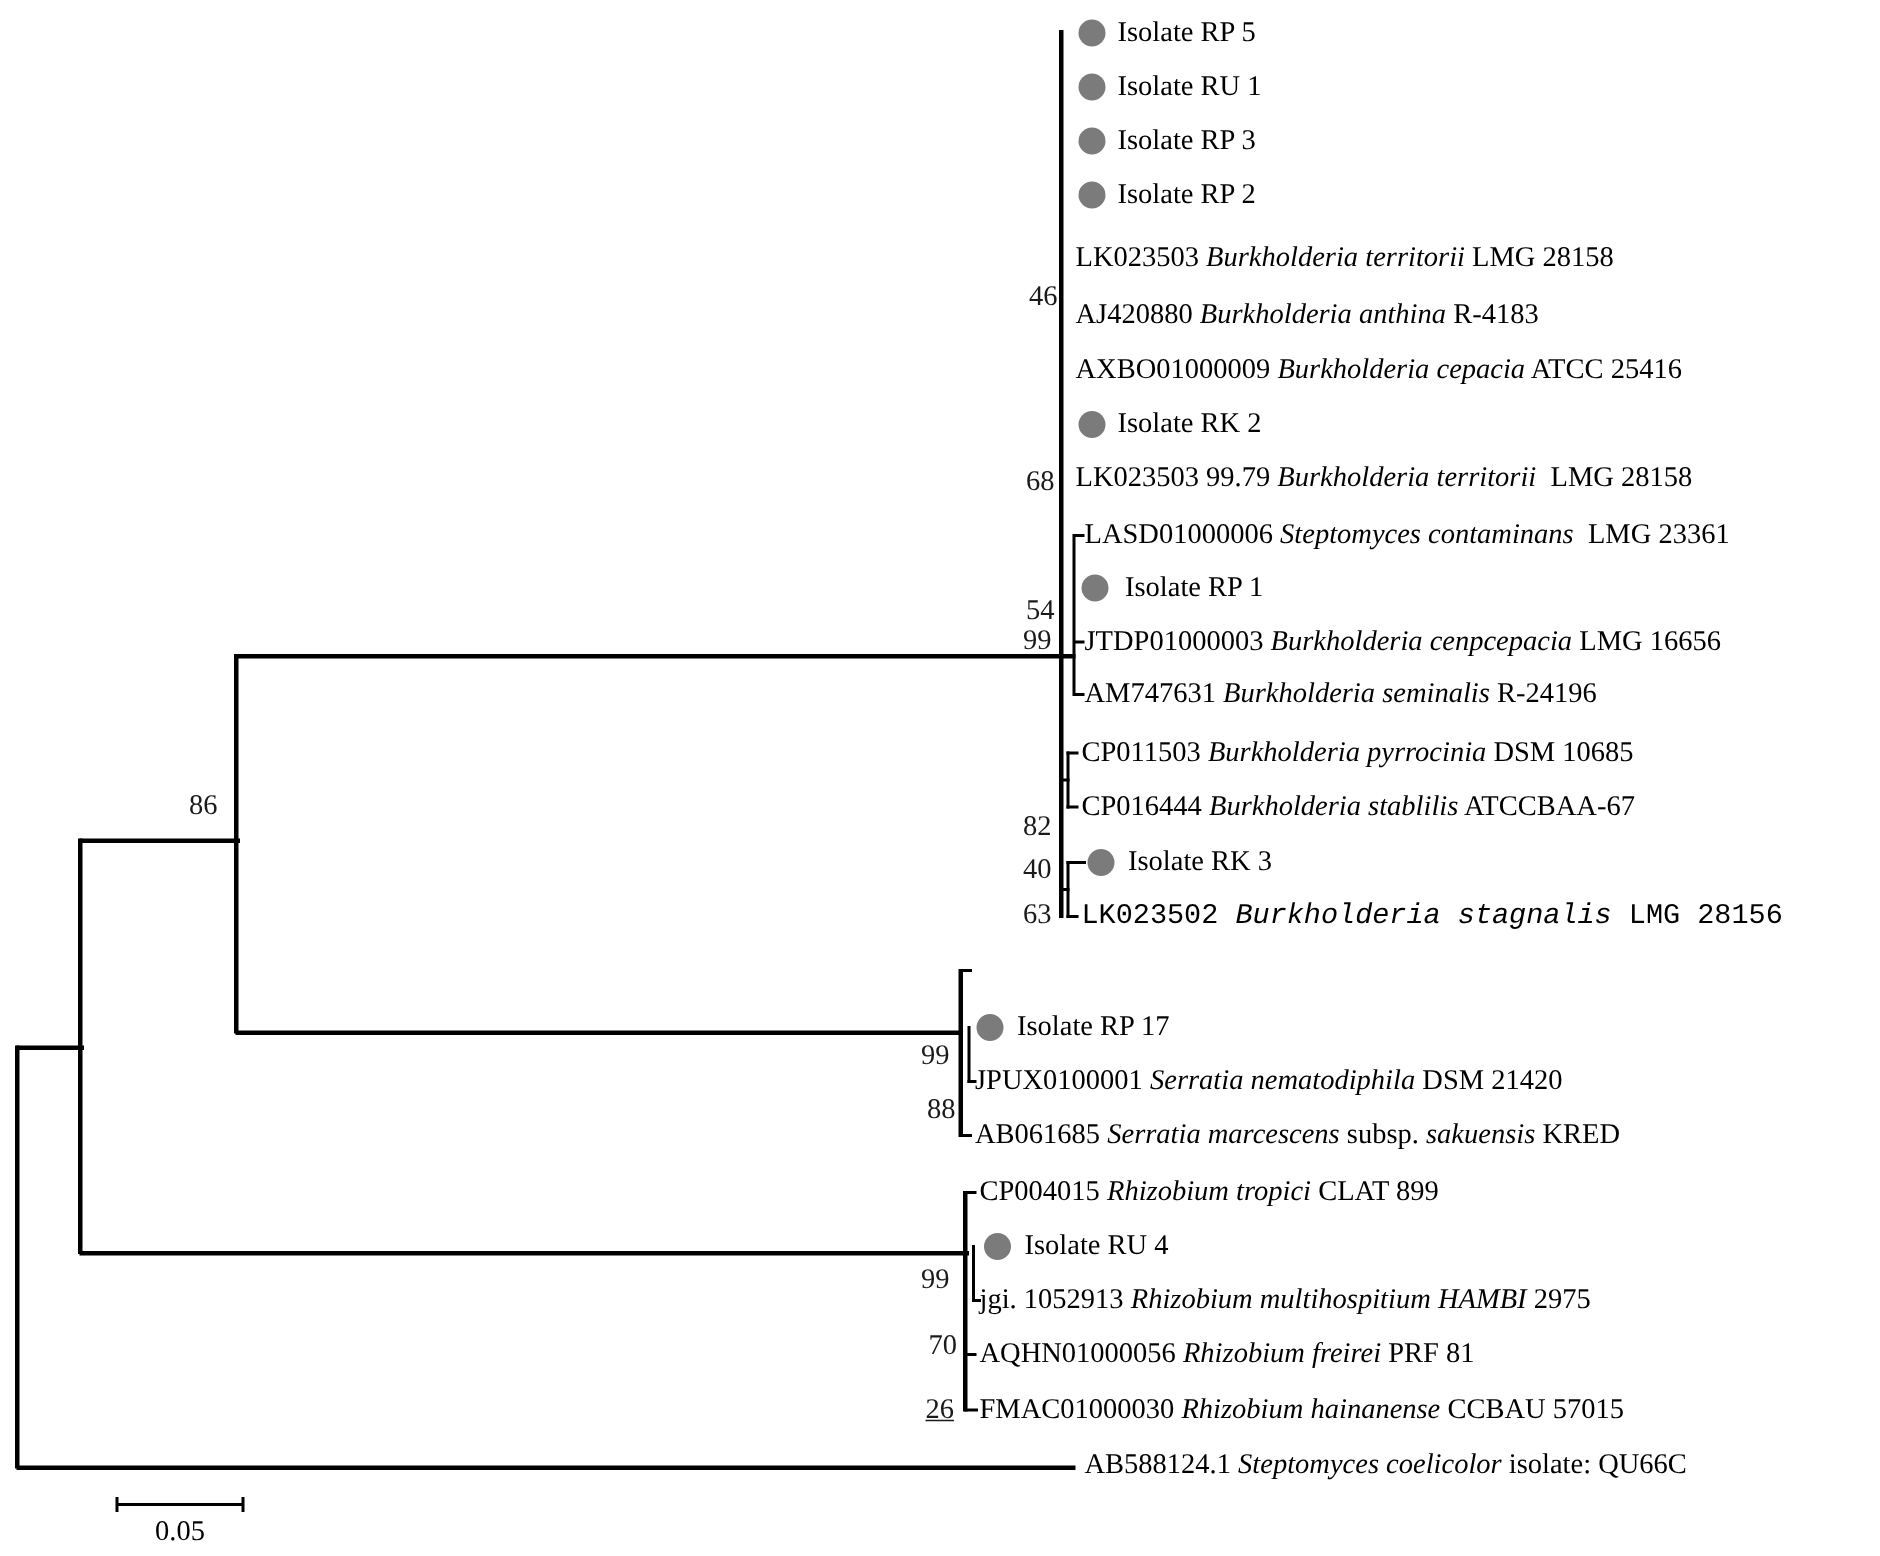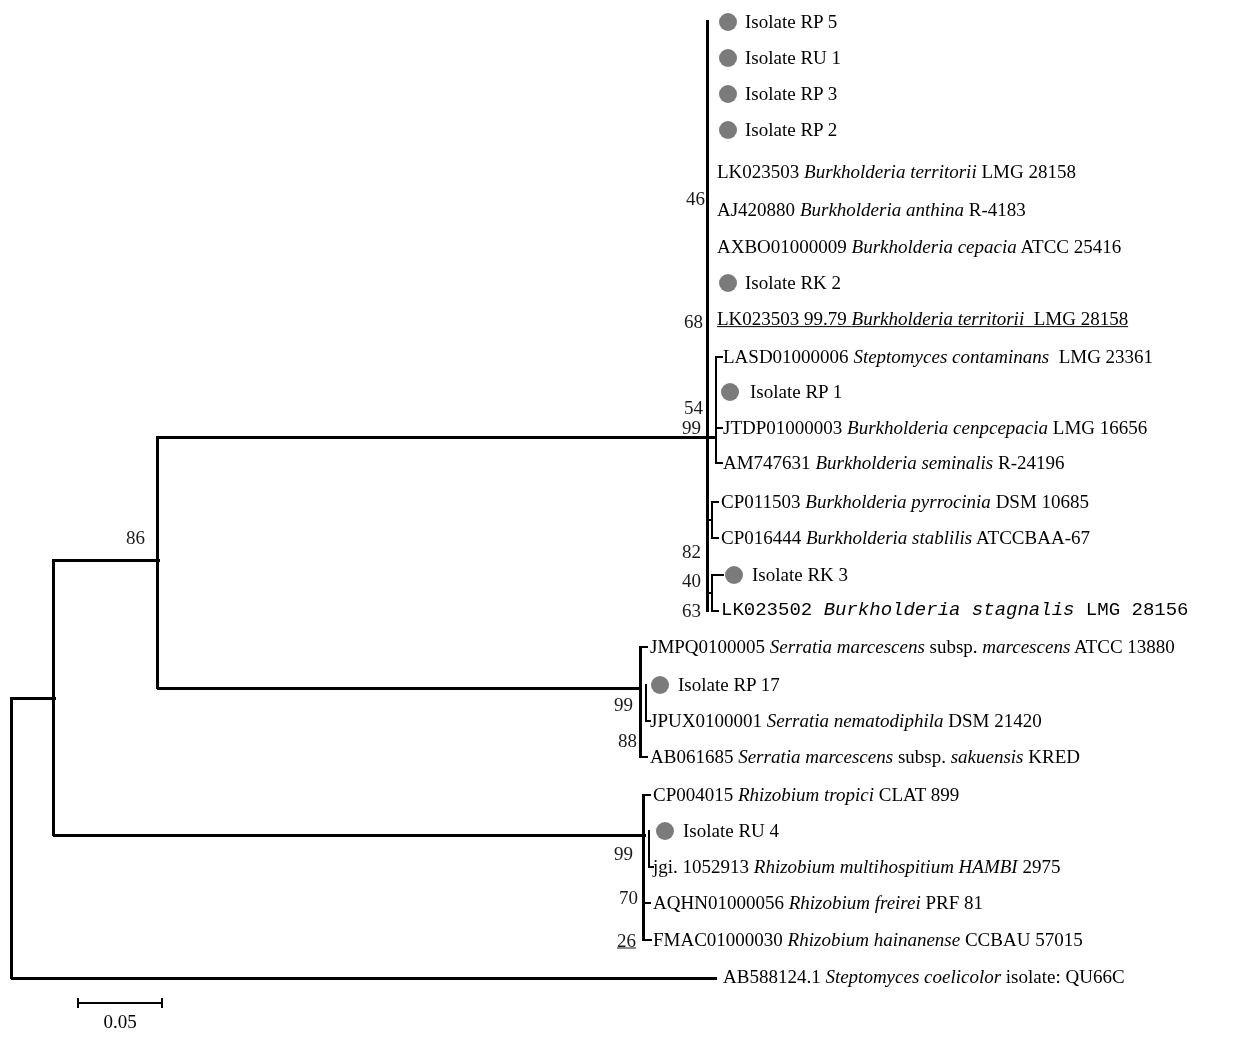--- a/index.html
+++ b/index.html
@@ -85,30 +85,29 @@
     <div class="marker" style="left: 651px; top: 676px; width: 18px; height: 18px; background: rgb(123, 123, 123);"></div>
     <div class="marker" style="left: 656px; top: 822px; width: 18px; height: 18px; background: rgb(123, 123, 123);"></div>
     <div class="taxon" style="left: 745px; top: 22px;"><span>Isolate RP 5</span></div>
     <div class="taxon" style="left: 745px; top: 58px;"><span>Isolate RU 1</span></div>
     <div class="taxon" style="left: 745px; top: 94px;"><span>Isolate RP 3</span></div>
     <div class="taxon" style="left: 745px; top: 130px;"><span>Isolate RP 2</span></div>
     <div class="taxon" style="left: 717px; top: 172px;"><span>LK023503 </span><span style="font-style: italic;">Burkholderia territorii</span><span> LMG 28158</span></div>
     <div class="taxon" style="left: 717px; top: 210px;"><span>AJ420880 </span><span style="font-style: italic; text-align: center;">Burkholderia anthina</span><span> R-4183</span></div>
     <div class="taxon" style="left: 717px; top: 247px;"><span>AXBO01000009 </span><span style="font-style: italic;">Burkholderia cepacia</span><span> ATCC 25416</span></div>
     <div class="taxon" style="left: 745px; top: 283px;"><span>Isolate RK 2</span></div>
-    <div class="taxon" style="left: 717px; top: 319px; text-decoration: underline;"><span>LK023503 99.79 </span><span style="font-style: italic;">Burkholderia territorii</span><span>  LMG 28158</span></div>
+    <div class="taxon" style="left: 717px; top: 319px;"><span>LK023503 99.79 </span><span style="font-style: italic;">Burkholderia territorii</span><span>  LMG 28158</span></div>
     <div class="taxon" style="left: 723px; top: 357px;"><span>LASD01000006 </span><span style="font-style: italic;">Steptomyces contaminans</span><span>  LMG 23361</span></div>
     <div class="taxon" style="left: 750px; top: 392px;"><span>Isolate RP 1</span></div>
     <div class="taxon" style="left: 723px; top: 428px; text-align: center;"><span>JTDP01000003 </span><span style="font-style: italic;">Burkholderia cenpcepacia</span><span> LMG 16656</span></div>
     <div class="taxon" style="left: 723px; top: 463px;"><span>AM747631 </span><span style="font-style: italic;">Burkholderia seminalis</span><span> R-24196</span></div>
     <div class="taxon" style="left: 721px; top: 502px;"><span>CP011503 </span><span style="font-style: italic;">Burkholderia pyrrocinia</span><span> DSM 10685</span></div>
     <div class="taxon" style="left: 721px; top: 538px;"><span>CP016444 </span><span style="font-style: italic; text-align: center;">Burkholderia stablilis</span><span> ATCCBAA-67</span></div>
     <div class="taxon" style="left: 752px; top: 575px;"><span>Isolate RK 3</span></div>
     <div class="taxon" style="left: 721px; top: 611px; font-family: Liberation Mono, monospace;"><span>LK023502 </span><span style="font-style: italic;">Burkholderia stagnalis</span><span> LMG 28156</span></div>
-    <div class="taxon" style="left: 650px; top: 647px;"><span>JMPQ0100005 </span><span style="font-style: italic;">Serratia marcescens</span><span> subsp. </span><span style="font-style: italic;">marcescens</span><span> ATCC 13880</span></div>
     <div class="taxon" style="left: 678px; top: 685px;"><span>Isolate RP 17</span></div>
     <div class="taxon" style="left: 650px; top: 721px;"><span>JPUX0100001 </span><span style="font-style: italic;">Serratia nematodiphila</span><span> DSM 21420</span></div>
     <div class="taxon" style="left: 650px; top: 757px;"><span>AB061685 </span><span style="font-style: italic;">Serratia marcescens</span><span> subsp. </span><span style="font-style: italic;">sakuensis</span><span> KRED</span></div>
     <div class="taxon" style="left: 653px; top: 795px;"><span>CP004015 </span><span style="font-style: italic;">Rhizobium tropici</span><span> CLAT 899</span></div>
     <div class="taxon" style="left: 683px; top: 831px;"><span>Isolate RU 4</span></div>
     <div class="taxon" style="left: 653px; top: 867px;"><span>jgi. 1052913 </span><span style="font-style: italic;">Rhizobium multihospitium HAMBI</span><span> 2975</span></div>
     <div class="taxon" style="left: 653px; top: 903px;"><span>AQHN01000056 </span><span style="font-style: italic;">Rhizobium freirei</span><span> PRF 81</span></div>
     <div class="taxon" style="left: 653px; top: 940px;"><span>FMAC01000030 </span><span style="font-style: italic;">Rhizobium hainanense</span><span> CCBAU 57015</span></div>
     <div class="taxon" style="left: 723px; top: 977px;"><span>AB588124.1 </span><span style="font-style: italic;">Steptomyces coelicolor</span><span> isolate: QU66C</span></div>
     <div class="boot" style="left: 101px; top: 537px;">86</div>

